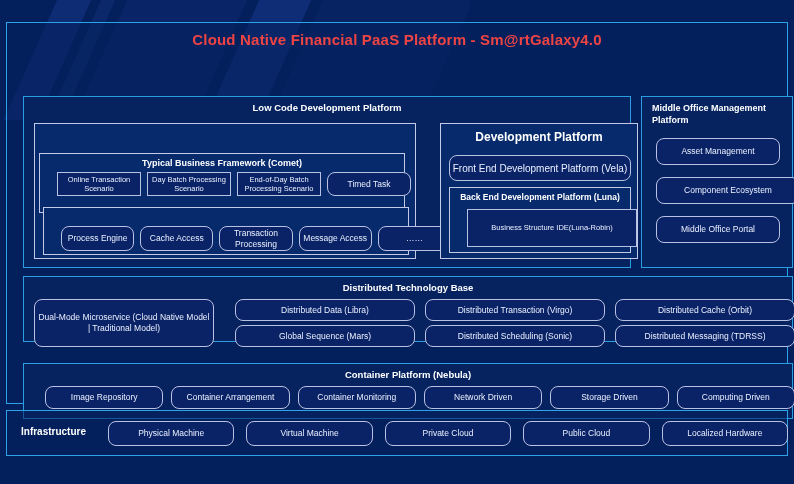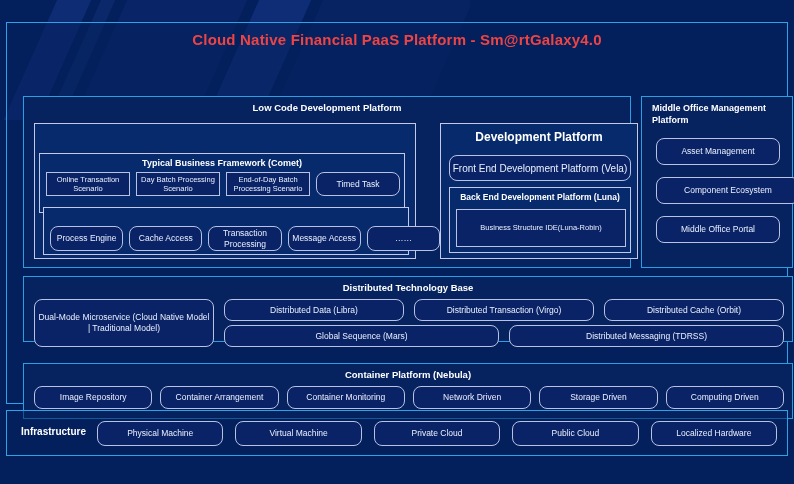--- a/index.html
+++ b/index.html
@@ -73,21 +73,21 @@
     background:#0a2366;
     box-sizing:border-box;
     display:flex;align-items:center;justify-content:center;
     text-align:center;
     font-size:7.5px;line-height:9.5px;
     color:#eaf0ff;
     padding:1px 2px;
   }
   .box.b2{font-size:8.5px;line-height:11px;border-radius:8px;}
 
-  .row{position:absolute;display:flex;}
+  .row{position:absolute;display:flex;margin-left:11px;}
 
   
   #low-code{left:16px;top:73px;width:608px;height:172px;}
   #op-arch{left:10px;top:26px;width:382px;height:136px;}
   #op-arch .sub-title{font-size:12px;padding:6px 0 4px;}
   #tbf{left:4px;top:29px;width:366px;height:60px;}
   #tbf .sub-title{font-size:9px;padding:4px 0 3px;}
   #ccw{left:8px;top:83px;width:366px;height:48px;}
   #ccw .sub-title{font-size:9px;padding:4px 0 3px;}
 
@@ -183,20 +183,21 @@
 
       <div class="box b2" style="position:absolute;left:10px;top:22px;width:180px;height:48px;">Dual-Mode Microservice (Cloud Native Model | Traditional Model)</div>
 
       <div class="row" style="left:200px;top:22px;width:560px;height:22px;gap:10px;">
         <div class="box b2" style="flex:1;">Distributed Data (Libra)</div>
         <div class="box b2" style="flex:1;">Distributed Transaction (Virgo)</div>
         <div class="box b2" style="flex:1;">Distributed Cache (Orbit)</div>
       </div>
       <div class="row" style="left:200px;top:48px;width:560px;height:22px;gap:10px;">
         <div class="box b2" style="flex:1;">Global Sequence (Mars)</div>
+        <div class="box b2" style="flex:1;">Distributed Scheduling (Sonic)</div>
         <div class="box b2" style="flex:1;">Distributed Messaging (TDRSS)</div>
       </div>
     </div>
 
     <div class="panel" id="container-plat">
       <div class="panel-title">Container Platform (Nebula)</div>
       <div class="row" style="left:10px;top:22px;width:750px;height:23px;gap:8px;">
         <div class="box b2" style="flex:1;">Image Repository</div>
         <div class="box b2" style="flex:1;">Container Arrangement</div>
         <div class="box b2" style="flex:1;">Container Monitoring</div>

